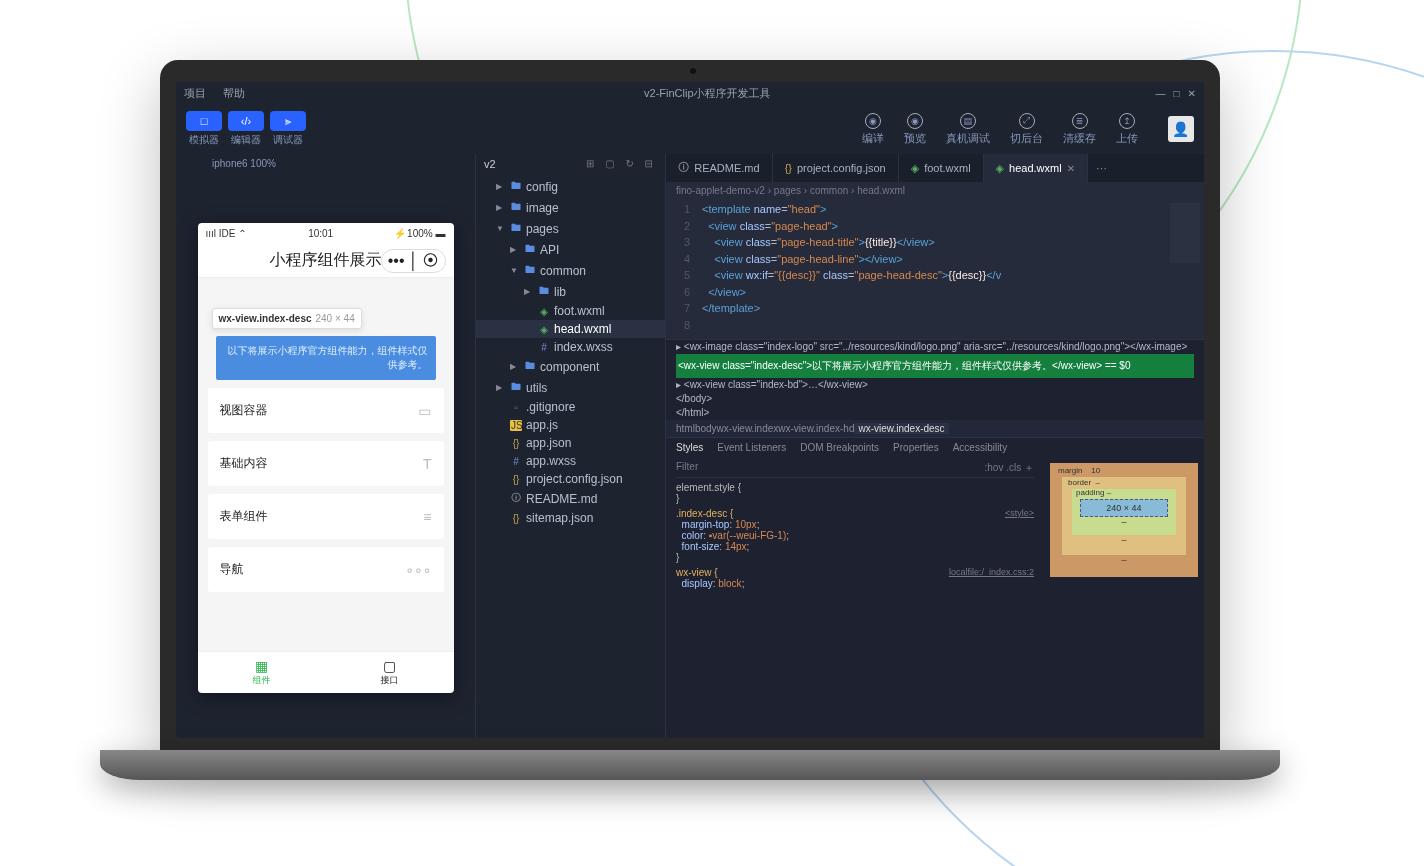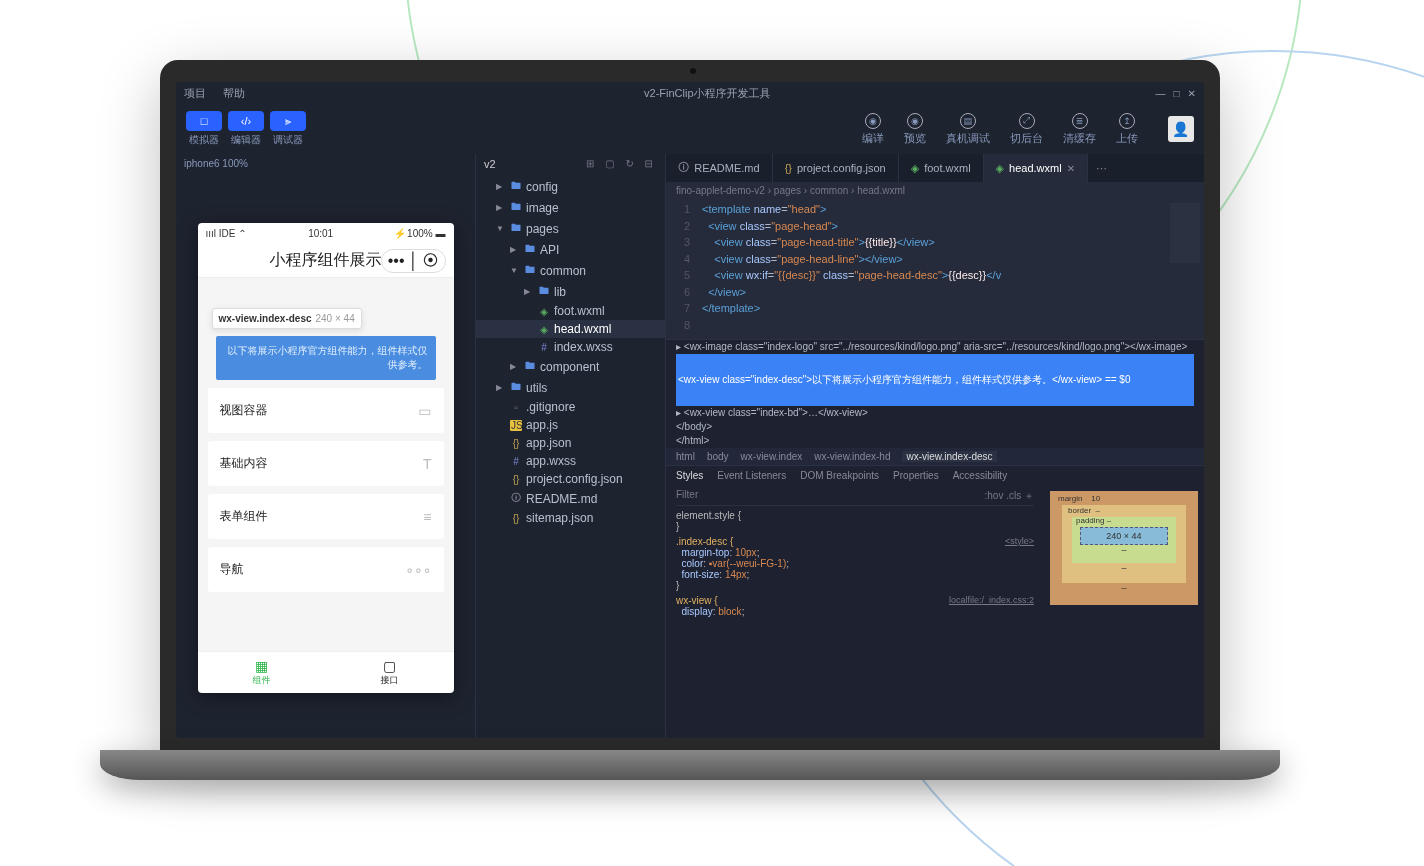--- a/index.html
+++ b/index.html
@@ -31,21 +31,21 @@
 .pill-label { font-size: 10px; color: #8899bb; }
 .toolbar-right { margin-left: auto; display: flex; gap: 20px; align-items: center; }
 .tool-btn { display: flex; flex-direction: column; align-items: center; gap: 2px; color: #8899bb; cursor: pointer; }
 .tool-btn .ico { width: 16px; height: 16px; border: 1px solid #aab; border-radius: 50%; display: flex; align-items: center; justify-content: center; font-size: 9px; }
 .avatar { width: 26px; height: 26px; background: #e8e8e8; border-radius: 3px; margin-left: 10px; display:flex; align-items:center; justify-content:center; font-size:14px; }
 
 .main-area { flex: 1; display: flex; min-height: 0; }
 
 
 .sim-panel { width: 300px; display: flex; flex-direction: column; border-right: 1px solid #2a3142; }
-.sim-header { padding: 4px 8px; font-size: 10px; color: #8899bb; }
+.sim-header { padding: 4px 8px; font-size: 10px; color: #8899bb; margin-left: 28px; }
 .device { margin: 50px auto 0; width: 256px; height: 470px; background: #fff; color: #222; border-radius: 4px; display: flex; flex-direction: column; box-shadow: 0 4px 20px rgba(0,0,0,0.4); }
 .device-statusbar { display: flex; justify-content: space-between; padding: 5px 8px; font-size: 10px; color: #333; }
 .device-nav { display: flex; align-items: center; justify-content: center; position: relative; padding: 6px 8px; font-size: 16px; font-weight: 500; border-bottom: 1px solid #eee; }
 .device-nav .dots { position: absolute; right: 8px; display:flex; gap:4px; align-items:center; border:1px solid #ddd; border-radius:12px; padding:2px 6px; }
 .device-body { flex: 1; background: #f5f5f5; padding: 8px; position: relative; }
 .tooltip { position: absolute; top: 30px; left: 14px; background: #fff; border: 1px solid #ddd; border-radius: 3px; padding: 4px 6px; font-size: 10px; z-index: 2; box-shadow: 0 2px 6px rgba(0,0,0,0.1); }
 .tooltip b { color: #333; }
 .tooltip .dim { color: #999; margin-left: 4px; }
 .sel-overlay { margin: 50px 10px 6px; background: #4a8de0; color: #e0eefc; padding: 8px; font-size: 10px; text-align: right; border-radius: 2px; }
 .card { background: #fff; margin: 8px 2px; padding: 14px 12px; display: flex; justify-content: space-between; align-items: center; font-size: 12px; border-radius: 3px; }
@@ -86,22 +86,22 @@
 .editor { background: #252b3a; font-family: Consolas, monospace; font-size: 11px; padding: 2px 0; line-height: 1.5; flex: 0 0 140px; overflow: hidden; position: relative; }
 .code-line { display: flex; }
 .ln { width: 36px; text-align: right; padding-right: 12px; color: #556; flex-shrink: 0; }
 .minimap { position: absolute; right: 4px; top: 4px; width: 30px; height: 60px; background: rgba(255,255,255,0.03); }
 .tok-tag { color: #5aa0d8; } .tok-attr { color: #a8c8ff; } .tok-str { color: #d88850; } .tok-int { color: #ffeaea; }
 
 .devtools { flex: 1; display: flex; flex-direction: column; background: #1e2230; border-top: 1px solid #2a3142; min-height: 0; }
 .dt-tabs { display: flex; gap: 12px; padding: 4px 10px; font-size: 10px; color: #889; }
 .dt-tabs .on { color: #ddd; }
 .dt-dom { font-family: Consolas, monospace; font-size: 10px; padding: 0 10px; color: #b0b8c8; line-height: 1.4; }
-.dt-dom .hl { background: #3b82f6; color: #fff; display: block; padding: 19px 2px; }
-.dt-crumb { padding: 3px 10px; font-size: 10px; color: #889; background: #22283a; display: flex; gap: 12px; }
+.dt-dom .hl { background: #15803d; color: #fff; display: block; padding: 5px 2px; }
+.dt-crumb { padding: 3px 10px; font-size: 10px; color: #889; background: #22283a; display: flex; }
 .dt-crumb .on { color: #ddd; background: #2a3142; padding: 0 4px; }
 .style-tabs { padding: 4px 10px; font-size: 10px; display: flex; gap: 14px; color: #889; border-top: 1px solid #2a3142; }
 .style-tabs .on { color: #ddd; }
 .style-body { display: flex; flex: 1; min-height: 0; }
 .style-rules { flex: 1; padding: 4px 10px; font-family: Consolas, monospace; font-size: 10px; color: #b8b8b8; }
 .style-rules .filter-row { display: flex; justify-content: space-between; color: #778; border-bottom: 1px solid #2a3142; padding-bottom: 2px; }
 .rule { margin: 4px 0; }
 .rule .sel-name { color: #e0b060; }
 .rule .prop { color: #a8c8ff; } .rule .vval { color: #d88850; }
 .rule .sheet { float: right; color: #778; text-decoration: underline; font-size: 9px; }

